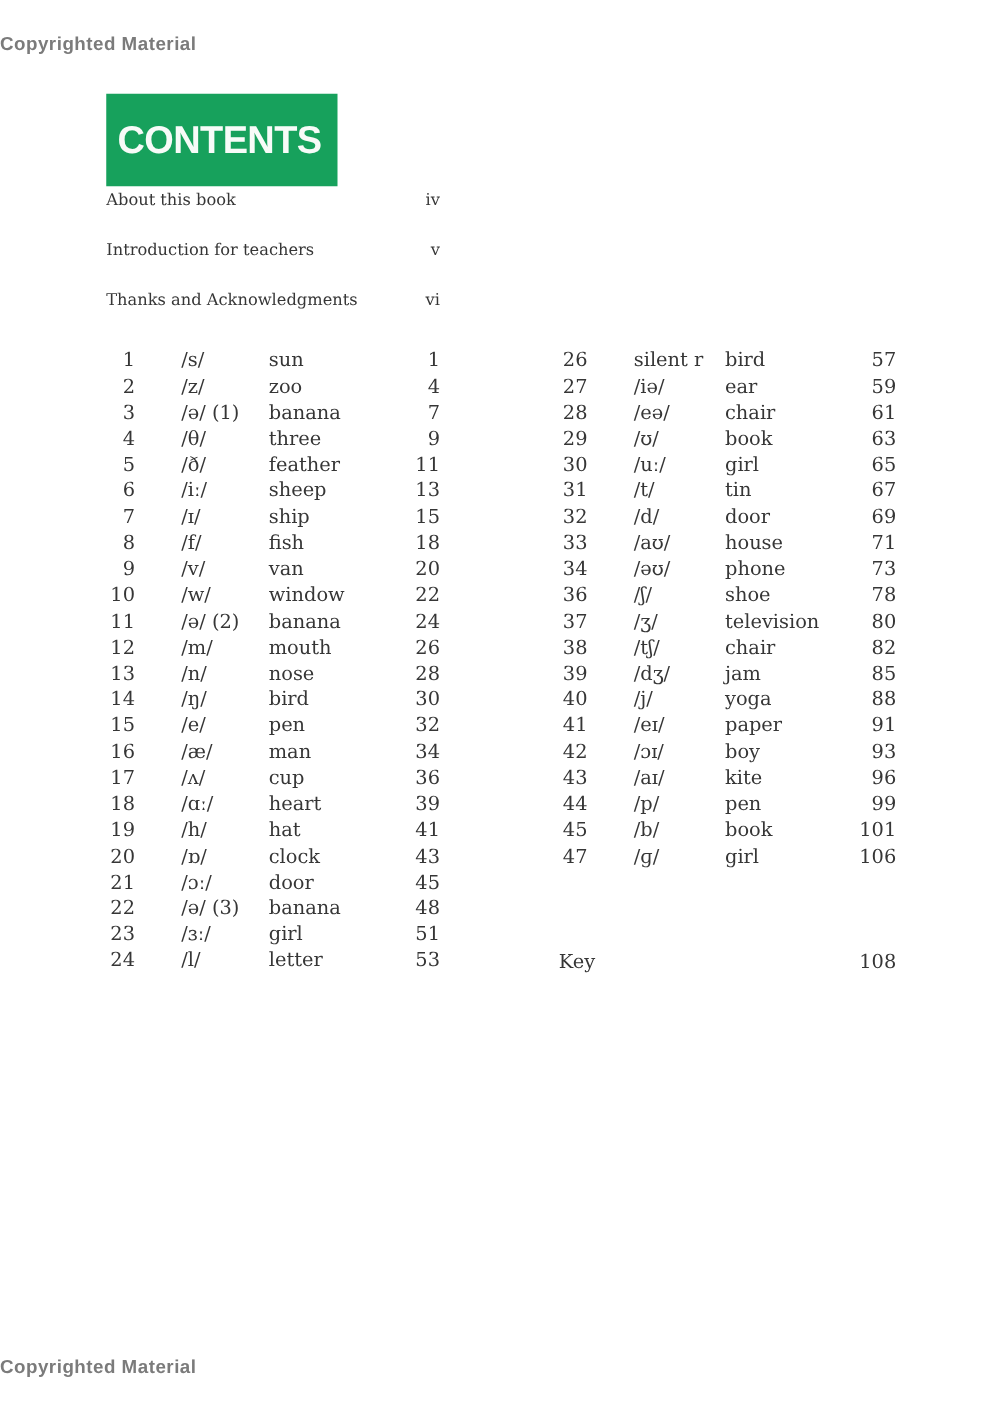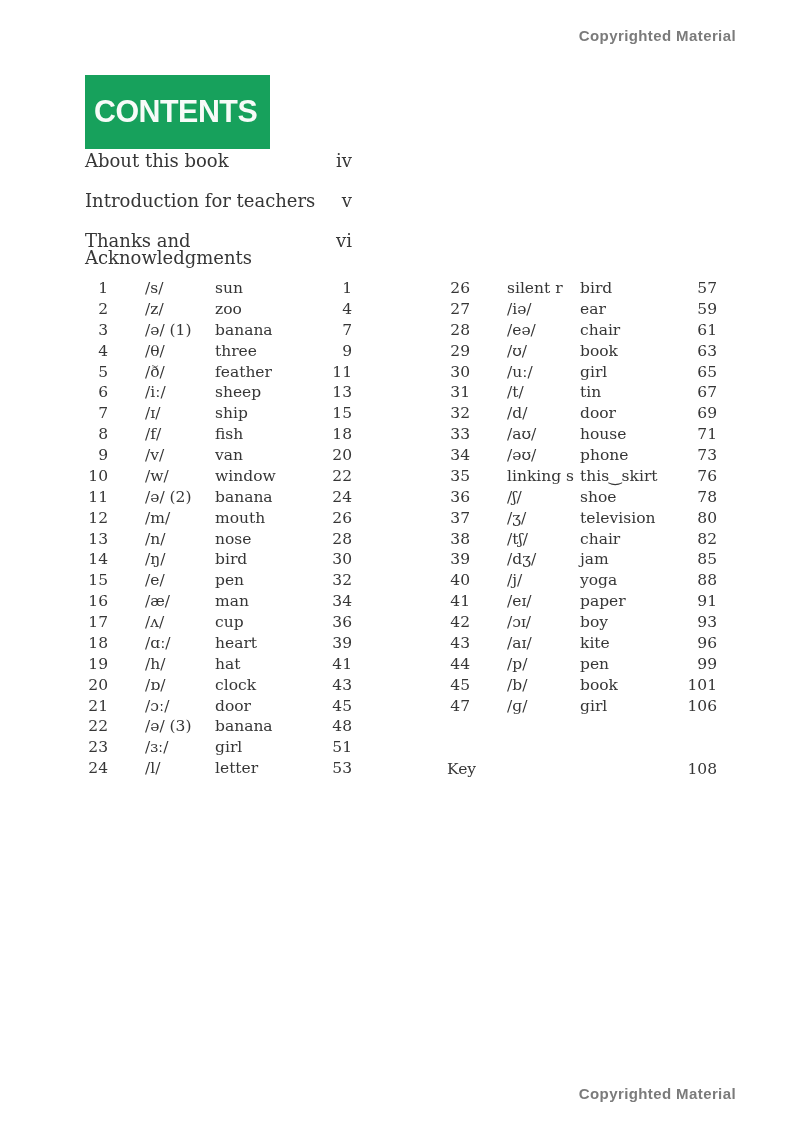--- a/index.html
+++ b/index.html
@@ -13,21 +13,21 @@
     width:800px;height:1128px;
     background:#ffffff;
     position:relative;
     overflow:hidden;
     font-family:"DejaVu Serif","DejaVu Sans",serif;
     color:var(--ink);
   }
   .watermark{
     position:absolute;
     left:0;width:736px;
-    text-align:right;
+    text-align:left;
     font-family:"Liberation Sans","DejaVu Sans",sans-serif;
     font-weight:bold;
     font-size:15px;
     letter-spacing:0.4px;
     color:var(--gray);
   }
   .watermark.top{top:27px;}
   .watermark.bottom{top:1085px;}
   .banner{
     position:absolute;
@@ -44,21 +44,21 @@
     font-size:31px;
     letter-spacing:-0.5px;
     color:#f7fbf8;
     transform:scaleX(0.98);
     transform-origin:left center;
   }
   .front-matter{
     position:absolute;
     left:85px;top:152px;
     width:267px;
-    font-size:18px;
+    font-size:13px;
   }
   .fm-row{
     display:flex;
     justify-content:space-between;
     line-height:17px;
     margin-bottom:23px;
   }
   .fm-page{text-align:left;}
   .units{
     position:absolute;
@@ -307,26 +307,20 @@
       <div class="unit-word">house</div>
       <div class="unit-page">71</div>
     </div>
     <div class="unit-row">
       <div class="unit-number">34</div>
       <div class="unit-symbol">/əʊ/</div>
       <div class="unit-word">phone</div>
       <div class="unit-page">73</div>
     </div>
     <div class="unit-row">
-      <div class="unit-number">35</div>
-      <div class="unit-symbol">linking s</div>
-      <div class="unit-word">this‿skirt</div>
-      <div class="unit-page">76</div>
-    </div>
-    <div class="unit-row">
       <div class="unit-number">36</div>
       <div class="unit-symbol">/ʃ/</div>
       <div class="unit-word">shoe</div>
       <div class="unit-page">78</div>
     </div>
     <div class="unit-row">
       <div class="unit-number">37</div>
       <div class="unit-symbol">/ʒ/</div>
       <div class="unit-word">television</div>
       <div class="unit-page">80</div>

